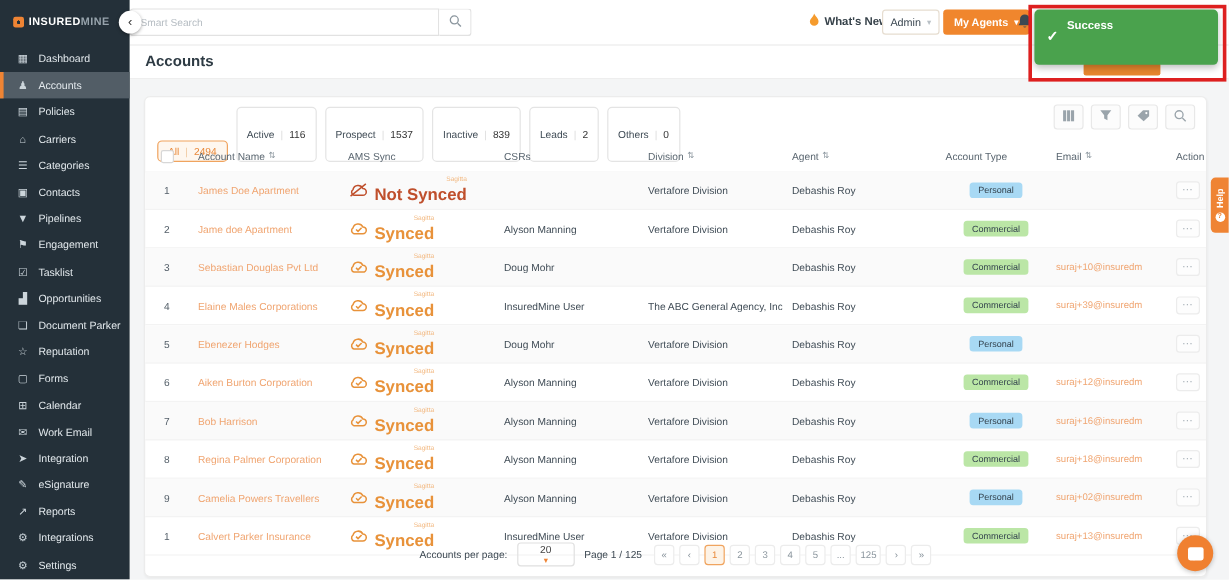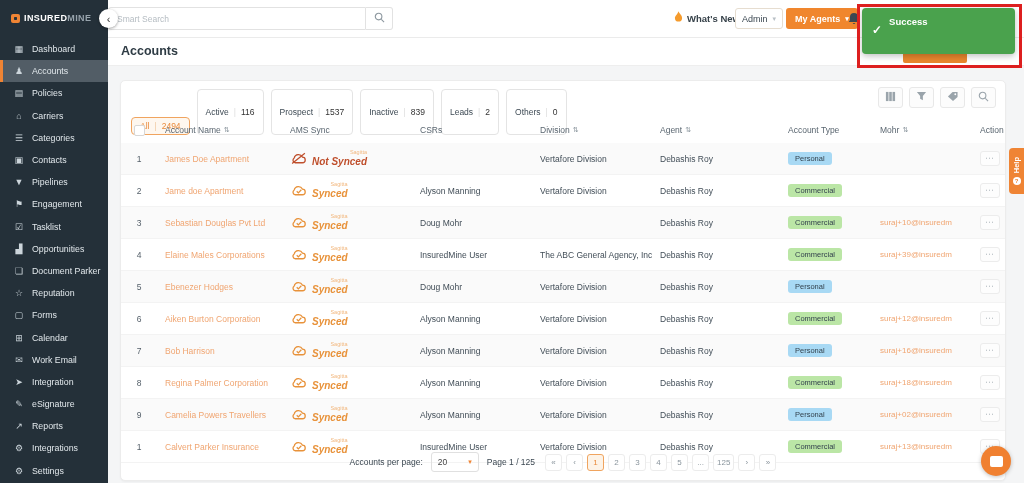--- a/index.html
+++ b/index.html
@@ -77,39 +77,39 @@
   .cb{width:9px;height:9px;border:1px solid #d7d7d7;border-radius:2px;background:#fff;cursor:pointer;}
   .tbody{position:absolute;left:0;top:62px;right:0;}
   .row{height:31px;align-items:center;border-bottom:1px solid #f3f3f3;font-size:8.5px;color:#414d57;}
   .row.alt{background:#fafafa;}
   .cell-index{text-align:center;color:#55606a;}
   .cell-name{color:#f0a571;padding-left:8px;cursor:pointer;white-space:nowrap;overflow:hidden;}
   .sync-cell{display:flex;align-items:center;gap:5px;padding-left:8px;}
   .sync-cell svg{width:17px;height:13px;flex:none;}
   .sync-info{display:flex;flex-direction:column;line-height:1;}
   .sync-src{font-size:5.5px;color:#f2b77e;align-self:flex-end;margin-bottom:1px;}
-  .sync-label{font-size:10px;font-weight:bold;font-style:italic;}
+  .sync-label{font-size:14px;font-weight:bold;}
   .sync-cell[data-value="synced"]{color:#e8923a;}
   .sync-cell[data-value="not_synced"]{color:#bf4f2c;}
   .sync-cell[data-value="synced"] .sync-label{color:#e8923a;}
   .sync-cell[data-value="not_synced"] .sync-label{color:#bf4f2c;}
   .cell-text{padding-left:8px;white-space:nowrap;overflow:hidden;}
-  .badge-cell{padding-left:8px;}
+  .badge-cell{padding-left:8px;text-align:center;}
   .badge{display:inline-block;border-radius:3px;padding:2px 7px;font-size:7.5px;color:#33424d;}
   .badge[data-value="Personal"]{background:#a8d9f4;}
   .badge[data-value="Commercial"]{background:#bbe6a6;}
   .cell-email{color:#f0a571;font-size:8px;padding-left:8px;white-space:nowrap;overflow:hidden;cursor:pointer;}
   .action-cell{display:flex;justify-content:center;}
   .action-btn{width:20px;height:15px;border:1px solid #ececec;border-radius:3px;background:#fdfdfd;color:#aab3ba;
               font-size:9px;line-height:1;display:flex;align-items:center;justify-content:center;cursor:pointer;}
   
   .pager{position:absolute;left:0;right:0;bottom:8px;display:flex;align-items:center;justify-content:center;gap:8px;
          font-size:8.5px;color:#3c4852;}
   .pp-select{width:48px;height:20px;border:1px solid #e0e0e0;border-radius:3px;display:flex;align-items:center;
-             justify-content:space-between;padding:0 6px;font-size:8.5px;color:#444;cursor:pointer;box-sizing:border-box;}
+             justify-content:space-between;padding:0 6px;font-size:8.5px;color:#444;cursor:pointer;box-sizing:border-box;flex-direction:column;}
   .pp-select .caret{color:#ef8434;font-size:7px;}
   .page-btns{display:flex;gap:4px;margin-left:2px;}
   .pbtn{min-width:17px;height:17px;border:1px solid #ececec;border-radius:3px;background:#fff;color:#8a959d;
         font-size:8px;display:flex;align-items:center;justify-content:center;padding:0 3px;cursor:pointer;box-sizing:border-box;}
   .pbtn[data-value="true"]{border-color:#f0a45f;background:#fdf3e7;color:#e9893a;}
   
   .help-tab{position:absolute;right:0;top:148px;width:15px;height:46px;background:#ef8434;border-radius:4px 0 0 4px;
             z-index:7;display:flex;flex-direction:column;align-items:center;justify-content:center;gap:4px;cursor:pointer;}
   .help-txt{writing-mode:vertical-rl;transform:rotate(180deg);color:#fff;font-size:7.5px;font-weight:bold;}
   .help-q{width:8px;height:8px;border-radius:50%;background:#fff;color:#ef8434;font-size:6px;line-height:8px;
@@ -388,21 +388,21 @@
           <span>Agent</span>
           <span class="sort">⇅</span>
         </div>
 
         <div class="th" data-mod="~.sortable" data-value="false">
           <span>Account Type</span>
 
         </div>
 
         <div class="th" data-mod="~.sortable" data-value="true">
-          <span>Mohr</span>
+          <span>Email</span>
           <span class="sort">⇅</span>
         </div>
 
         <div class="th" data-mod="~.sortable" data-value="false">
           <span>Action</span>
 
         </div>
       </div>
 
     <div class="tbody">

